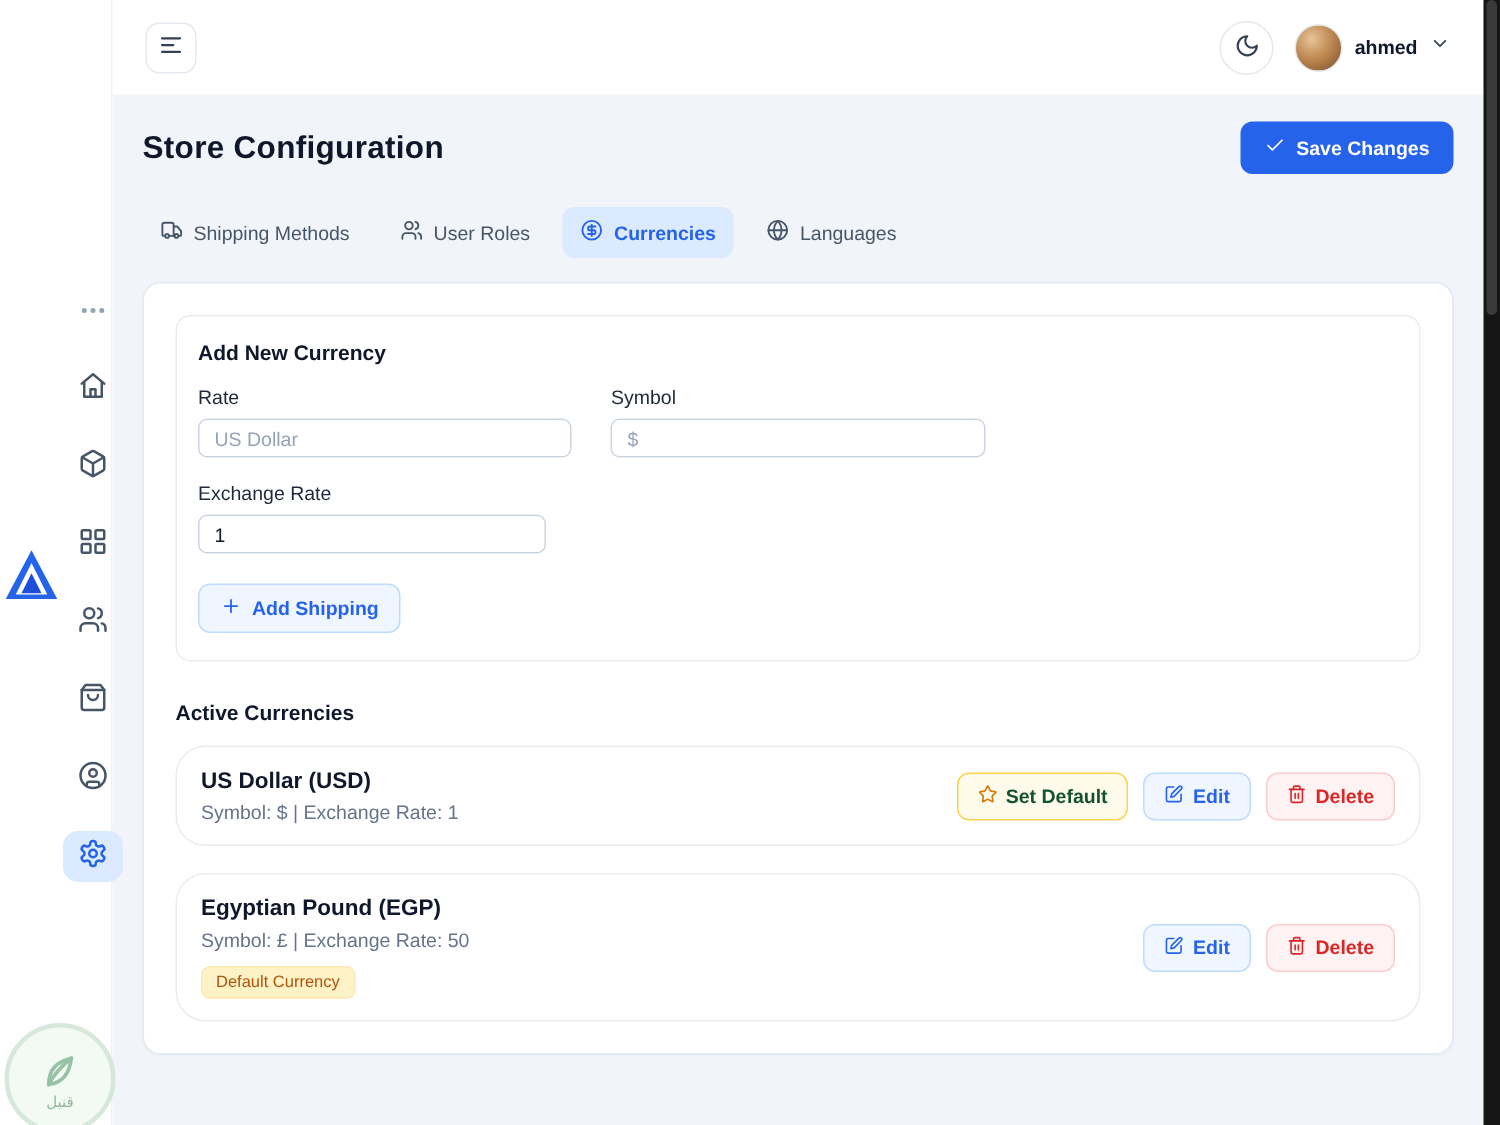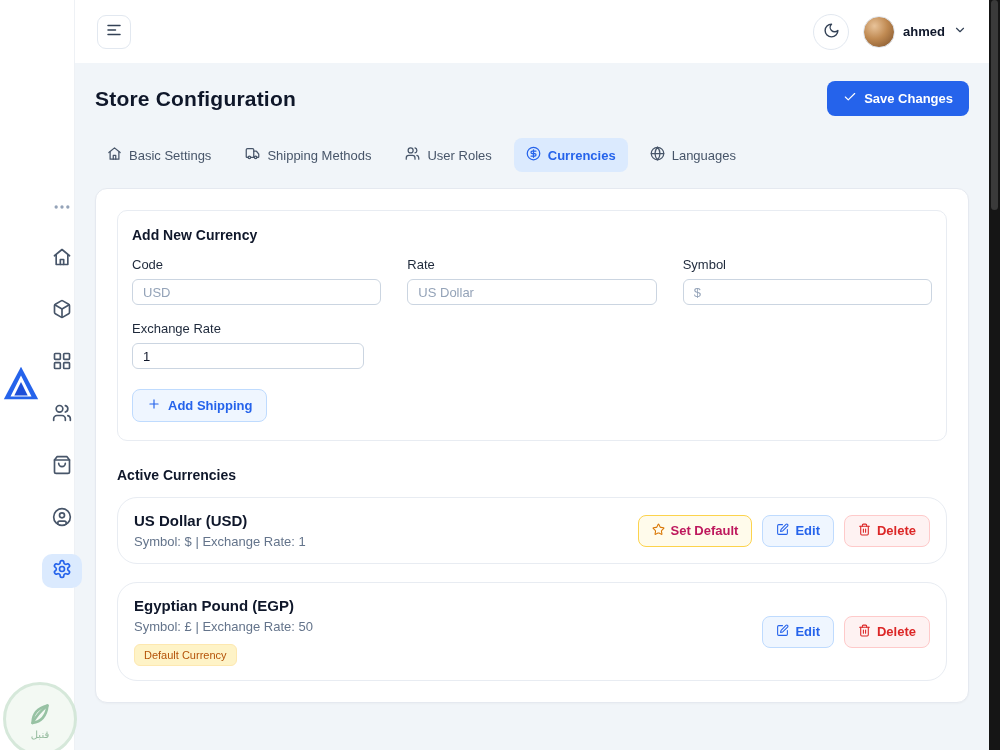--- a/index.html
+++ b/index.html
@@ -70,21 +70,21 @@
   .active-heading { font-size:14px; font-weight:700; color:#0f172a; margin:26px 0 14px; }
 
   .currency-row { border:1px solid #e8ecf2; border-radius:20px; padding:14px 16px; display:flex; align-items:center; justify-content:space-between; margin-bottom:18px; }
   .currency-row:last-child { margin-bottom:0; }
   .cur-info .cur-name { font-size:15px; font-weight:700; color:#0f172a; }
   .cur-info .cur-details { font-size:13px; color:#64748b; margin-top:5px; }
   .cur-badge { display:inline-block; margin-top:10px; font-size:11px; color:#b45309; background:#fef3c7; border:1px solid #fde8b0; border-radius:6px; padding:4px 9px; }
   .row-actions { display:flex; align-items:center; gap:10px; }
   .pill-btn { display:flex; align-items:center; gap:6px; border-radius:8px; font-size:13px; font-weight:600; padding:7px 13px; cursor:pointer; font-family:inherit; }
   .pill-btn svg { width:13px; height:13px; }
-  .default-btn { background:#fffbeb; color:#be185d; border:1px solid #fcd34d; }
+  .default-btn { background:#fffbeb; color:#14532d; border:1px solid #fcd34d; }
   .default-btn svg { stroke:#d97706; }
   .edit-btn { background:#eff6ff; color:#2563eb; border:1px solid #bfdbfe; }
   .edit-btn svg { stroke:#2563eb; }
   .delete-btn { background:#fef2f2; color:#dc2626; border:1px solid #fecaca; }
   .delete-btn svg { stroke:#dc2626; }
 
   svg { fill:none; stroke-width:2; stroke-linecap:round; stroke-linejoin:round; }
 </style>
 </head>
 <body>
@@ -201,28 +201,20 @@
           <span><svg viewBox="0 0 24 24" width="14" height="14">
                 <path d="M20 6 9 17l-5-5"></path>
               </svg></span>
           <span>Save Changes</span>
         </button>
       </div>
 
       <div class="tabs">
         <div class="tab">
           <span><svg viewBox="0 0 24 24" width="15" height="15">
-                <path d="M3 10.5 12 3l9 7.5"></path>
-                <path d="M5 9.5V21h14V9.5"></path>
-                <path d="M10 21v-6h4v6"></path>
-              </svg></span>
-          <span>Basic Settings</span>
-        </div>
-        <div class="tab">
-          <span><svg viewBox="0 0 24 24" width="15" height="15">
                 <path d="M14 18V6a2 2 0 0 0-2-2H4a2 2 0 0 0-2 2v11a1 1 0 0 0 1 1h2"></path>
                 <path d="M15 18H9"></path>
                 <path d="M19 18h2a1 1 0 0 0 1-1v-3.65a1 1 0 0 0-.22-.62l-3.48-4.35A1 1 0 0 0 17.52 8H14"></path>
                 <circle cx="17" cy="18" r="2"></circle>
                 <circle cx="7" cy="18" r="2"></circle>
               </svg></span>
           <span>Shipping Methods</span>
         </div>
         <div class="tab">
           <span><svg viewBox="0 0 24 24" width="15" height="15">
@@ -249,24 +241,20 @@
               </svg></span>
           <span>Languages</span>
         </div>
       </div>
 
       <section class="card">
 
         <div class="form-card">
           <div class="form-heading">Add New Currency</div>
           <div class="form-grid">
-            <div>
-              <div class="field-label">Code</div>
-              <input class="field-input" type="text" placeholder="USD" style="">
-            </div>
             <div>
               <div class="field-label">Rate</div>
               <input class="field-input" type="text" placeholder="US Dollar" style="">
             </div>
             <div>
               <div class="field-label">Symbol</div>
               <input class="field-input" type="text" placeholder="$" style="">
             </div>
           </div>
           <div class="rate-field">

